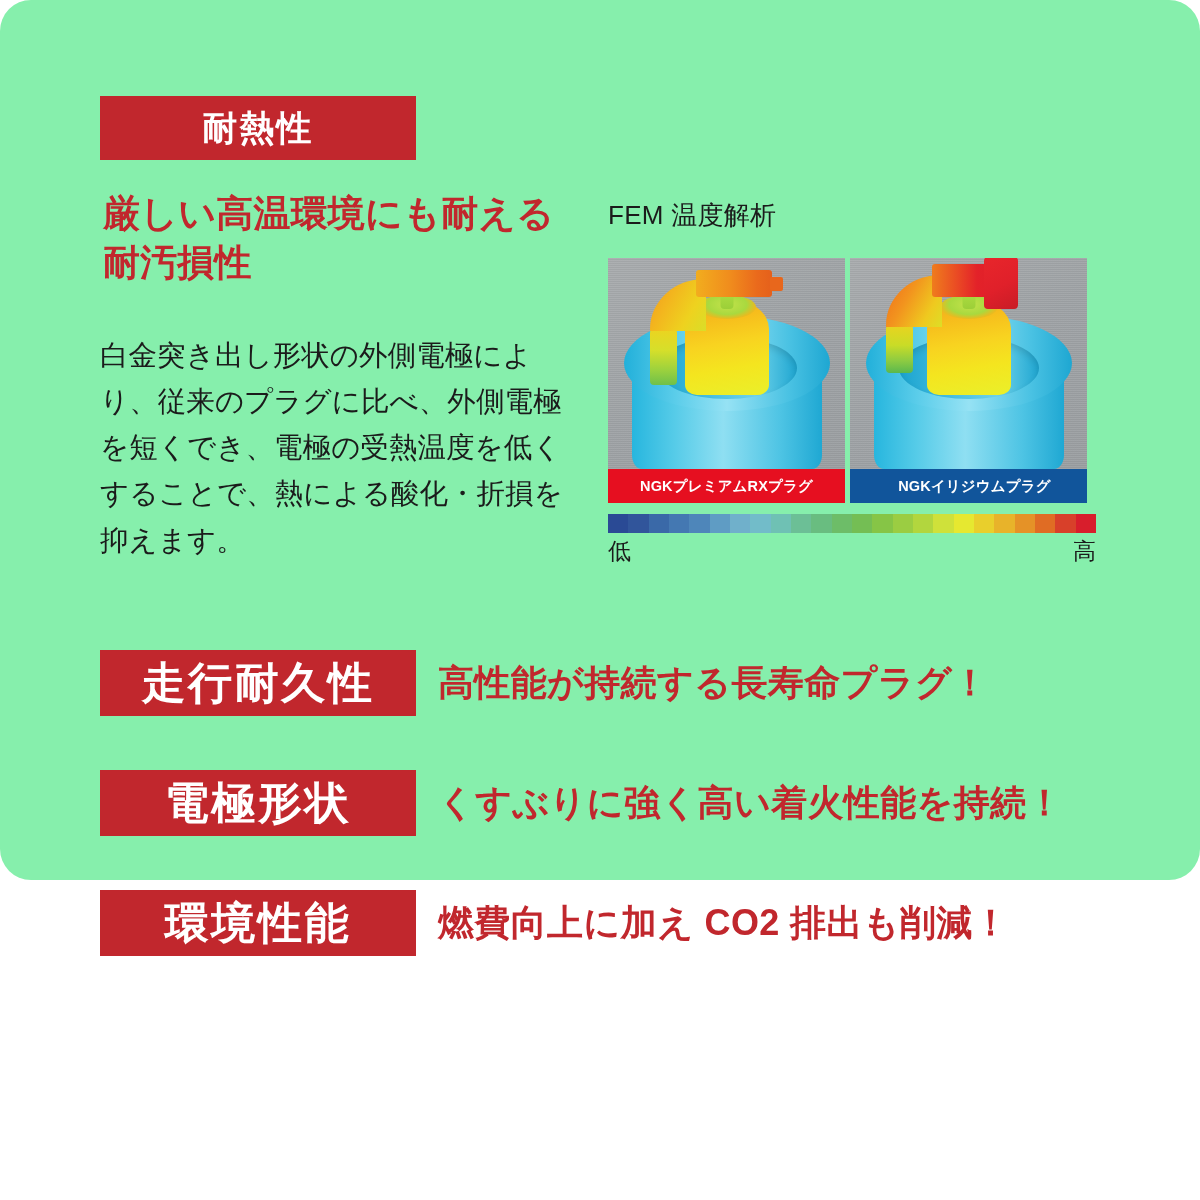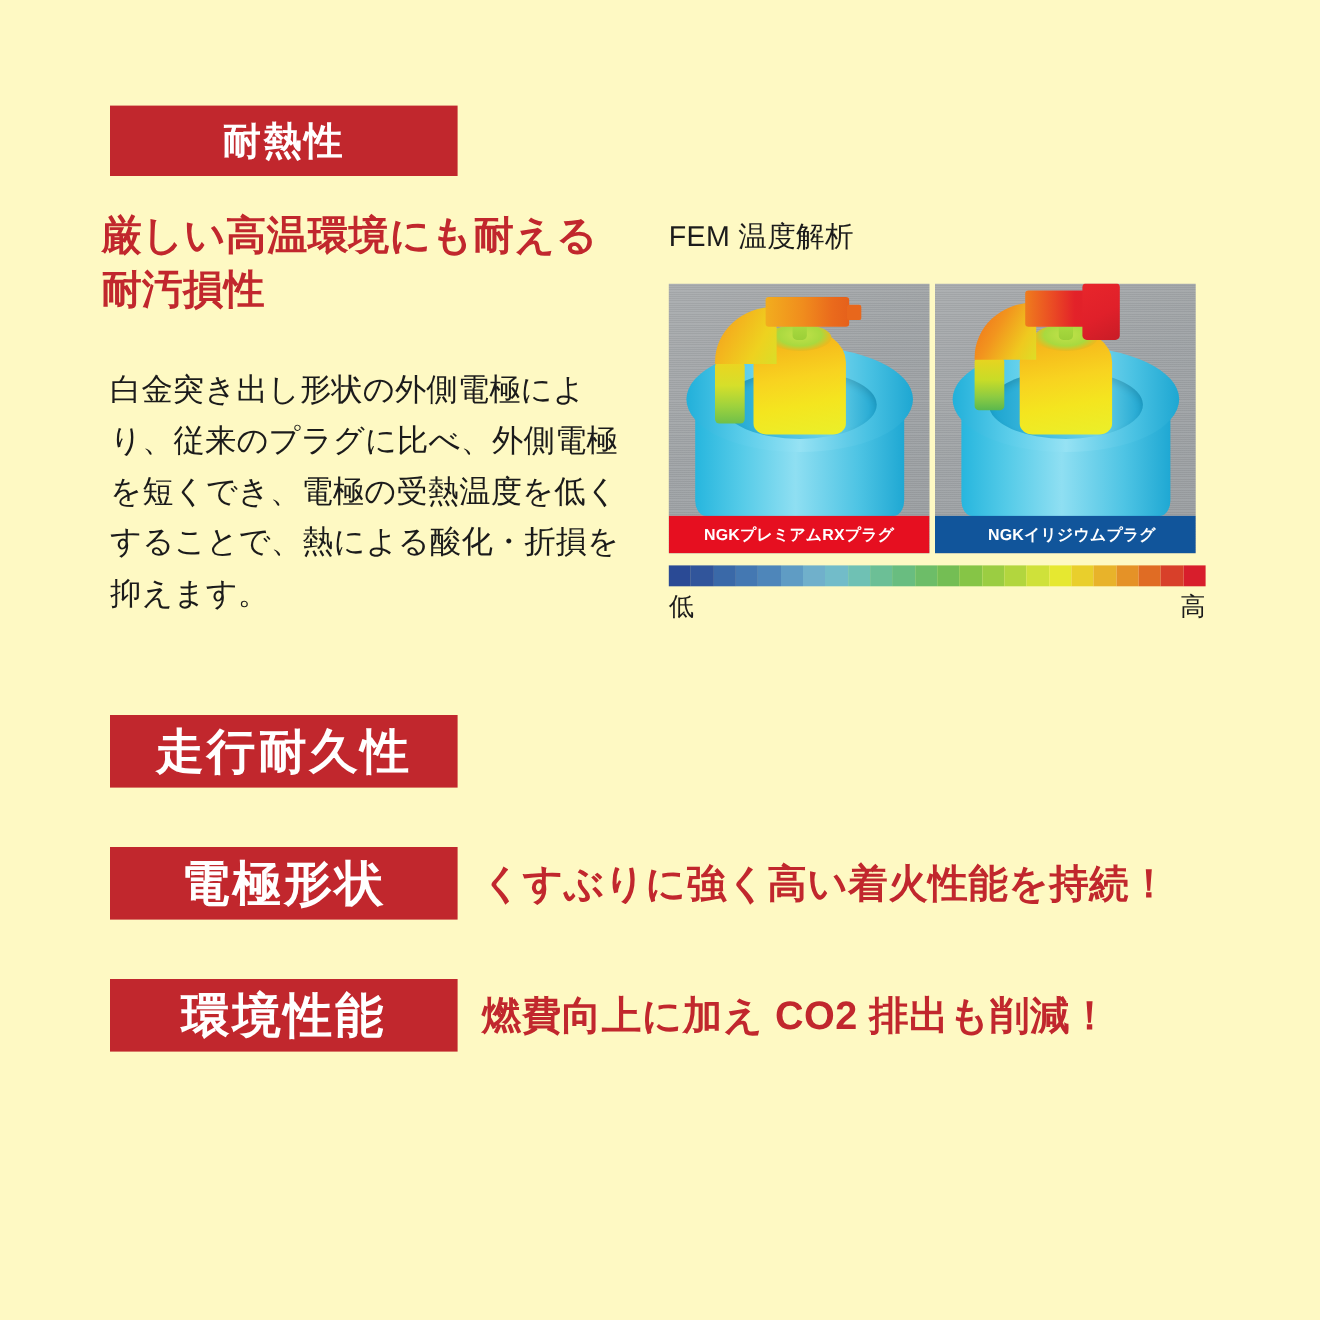--- a/index.html
+++ b/index.html
@@ -8,22 +8,23 @@
     width: 1200px;
     height: 1200px;
     background: #ffffff;
     font-family: "Liberation Sans", "DejaVu Sans", sans-serif;
     overflow: hidden;
   }
 
   .page {
     position: relative;
     width: 1200px;
-    height: 1200px;
-    background: #fef9c3;
+    height: 880px;
+    background: #86efac;
+    border-radius: 31px;
   }
 
   
   .badge {
     background: #c1272d;
     color: #ffffff;
     display: flex;
     align-items: center;
     justify-content: center;
     font-weight: bold;
@@ -35,21 +36,21 @@
     position: absolute;
     left: 100px;
     top: 96px;
     width: 316px;
     height: 64px;
     font-size: 35px;
   }
 
   .lead {
     position: absolute;
-    left: 92px;
+    left: 103px;
     top: 190px;
     width: 470px;
     color: #c1272d;
     font-size: 37px;
     font-weight: bold;
     line-height: 1.32;
     letter-spacing: 0.005em;
   }
 
   .body-copy {
@@ -370,20 +371,21 @@
         <span>高</span>
       </div>
     </div>
 
   </div>
 
   <div class="features">
 
     <div class="feature-row">
       <div class="badge feature-badge">走行耐久性</div>
+      <div class="feature-text">高性能が持続する長寿命プラグ！</div>
     </div>
 
     <div class="feature-row">
       <div class="badge feature-badge">電極形状</div>
       <div class="feature-text">くすぶりに強く高い着火性能を持続！</div>
     </div>
 
     <div class="feature-row">
       <div class="badge feature-badge">環境性能</div>
       <div class="feature-text">燃費向上に加え CO2 排出も削減！</div>

